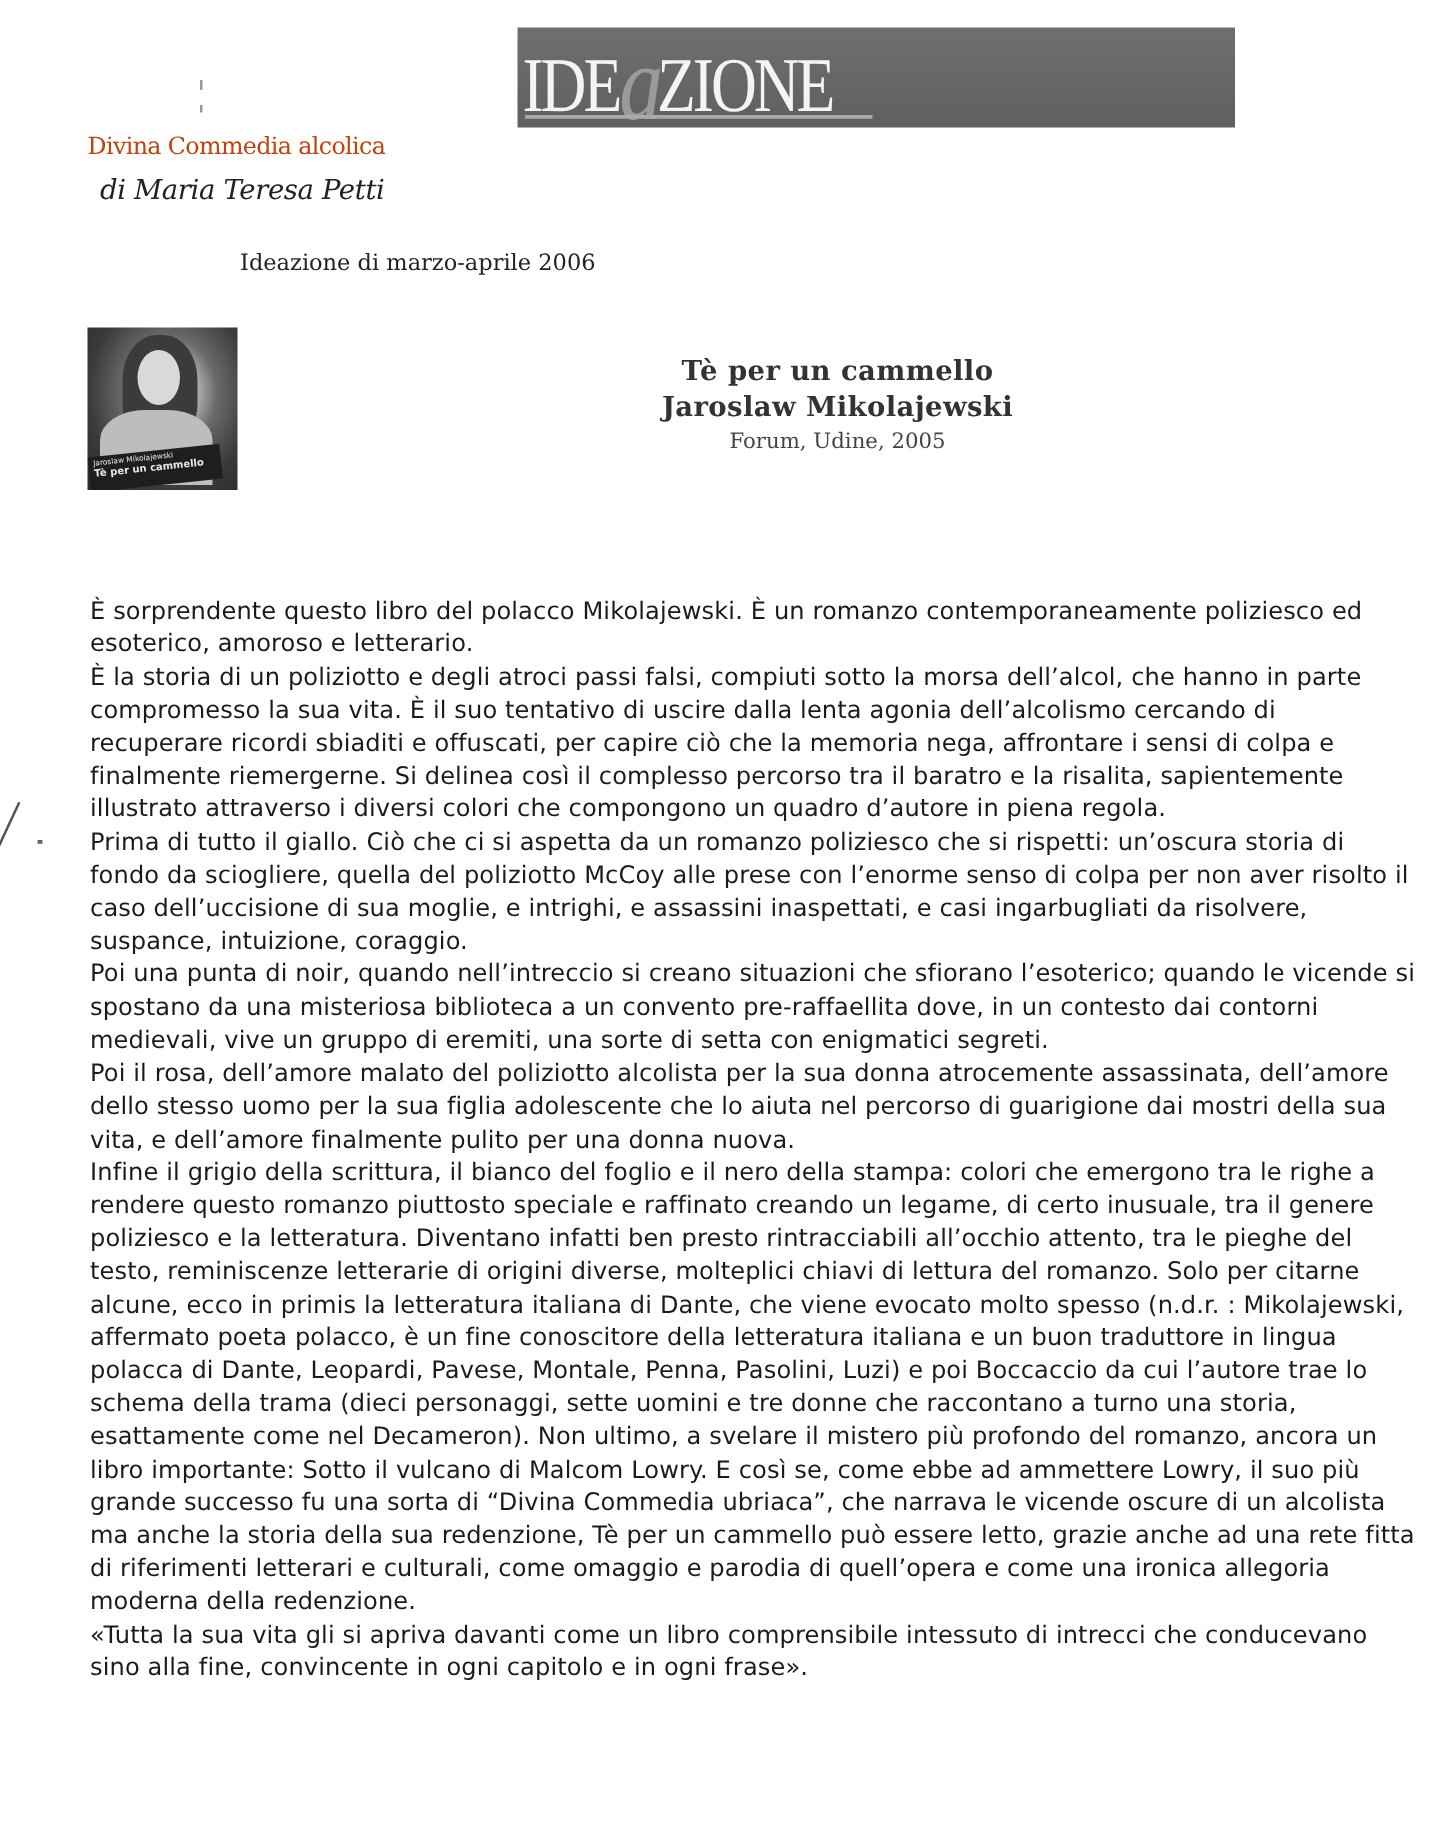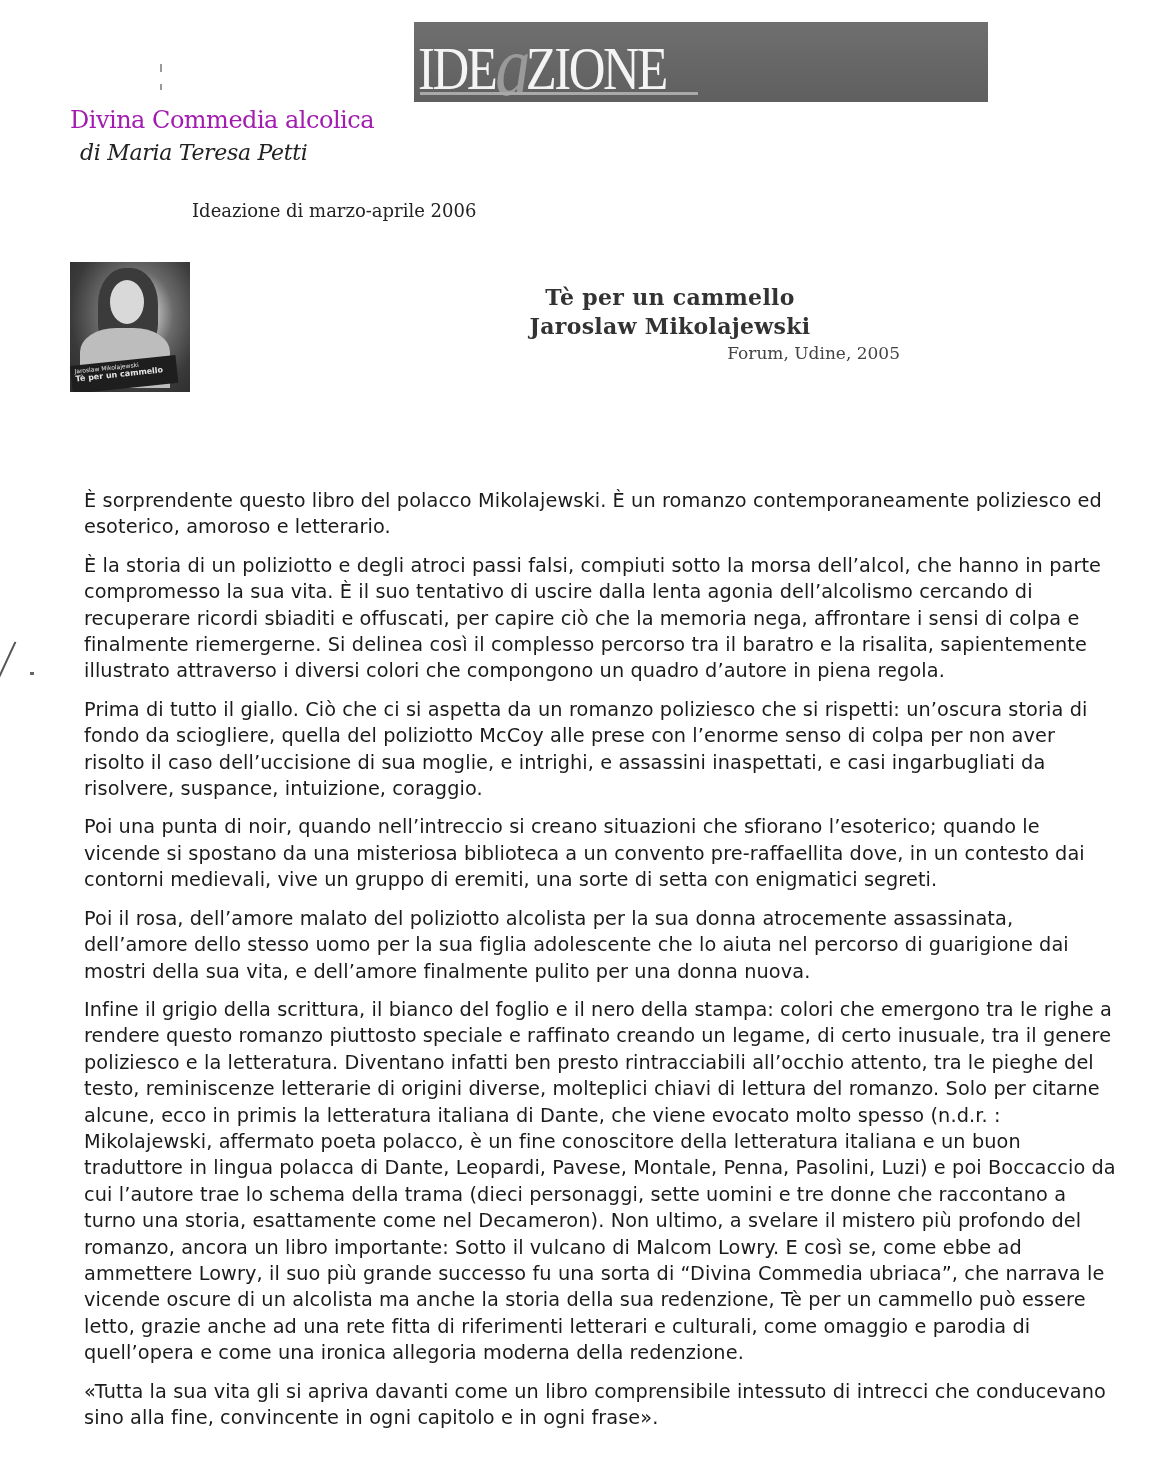--- a/index.html
+++ b/index.html
@@ -19,21 +19,21 @@
     }
     .masthead .logo .a {
       font-style: italic; color: #9a9a9a; font-size: 86px; letter-spacing: -6px;
       position: relative; top: 6px;
     }
     .masthead .rule {
       position: absolute; left: 6px; top: 70px; width: 278px; height: 3px; background: #a9a9a9;
     }
     .article-title {
       position: absolute; left: 70px; top: 106px;
-      font-family: "DejaVu Serif", serif; font-size: 24px; color: #a21caf; font-weight: normal;
+      font-family: "DejaVu Serif", serif; font-size: 19px; color: #c2410c; font-weight: normal;
       letter-spacing: -0.5px;
     }
     .article-author {
       position: absolute; left: 80px; top: 140px;
       font-family: "DejaVu Serif", serif; font-style: italic; font-size: 22px; color: #222;
       letter-spacing: -0.3px;
     }
     .issue {
       position: absolute; left: 192px; top: 200px;
       font-family: "DejaVu Serif", serif; font-size: 18px; color: #222; text-align: center;
@@ -63,28 +63,28 @@
     }
     .cover .band .bt { font-size: 8px; font-weight: bold; }
     .book-info {
       position: absolute; left: 440px; top: 283px; width: 460px; text-align: center;
       font-family: "DejaVu Serif", serif;
     }
     .book-info .bk-title, .book-info .bk-author {
       font-weight: bold; font-size: 22px; color: #333; line-height: 29px; letter-spacing: 0.3px;
     }
     .book-info .bk-pub, .book-info .bk-pages {
-      font-size: 17px; color: #444; line-height: 24px; text-align: right;
+      font-size: 17px; color: #444; line-height: 24px;
     }
     .body-text {
       position: absolute; left: 72px; top: 476px; width: 1060px;
       font-family: "DejaVu Sans", sans-serif; font-size: 19.3px; line-height: 26.4px; color: #1b1b1b;
       letter-spacing: 0.1px;
     }
-    .body-text p { margin: 12px; padding: 0; }
+    .body-text p { margin: 0; padding: 0; }
     .margin-mark {
       position: absolute; left: 6px; top: 640px; width: 2px; height: 40px; background: #555;
       transform: rotate(25deg);
     }
     .margin-dot {
       position: absolute; left: 30px; top: 672px; width: 4px; height: 3px; background: #666;
     }
     .speck { position: absolute; background: #999; }
   </style>
 </head>

